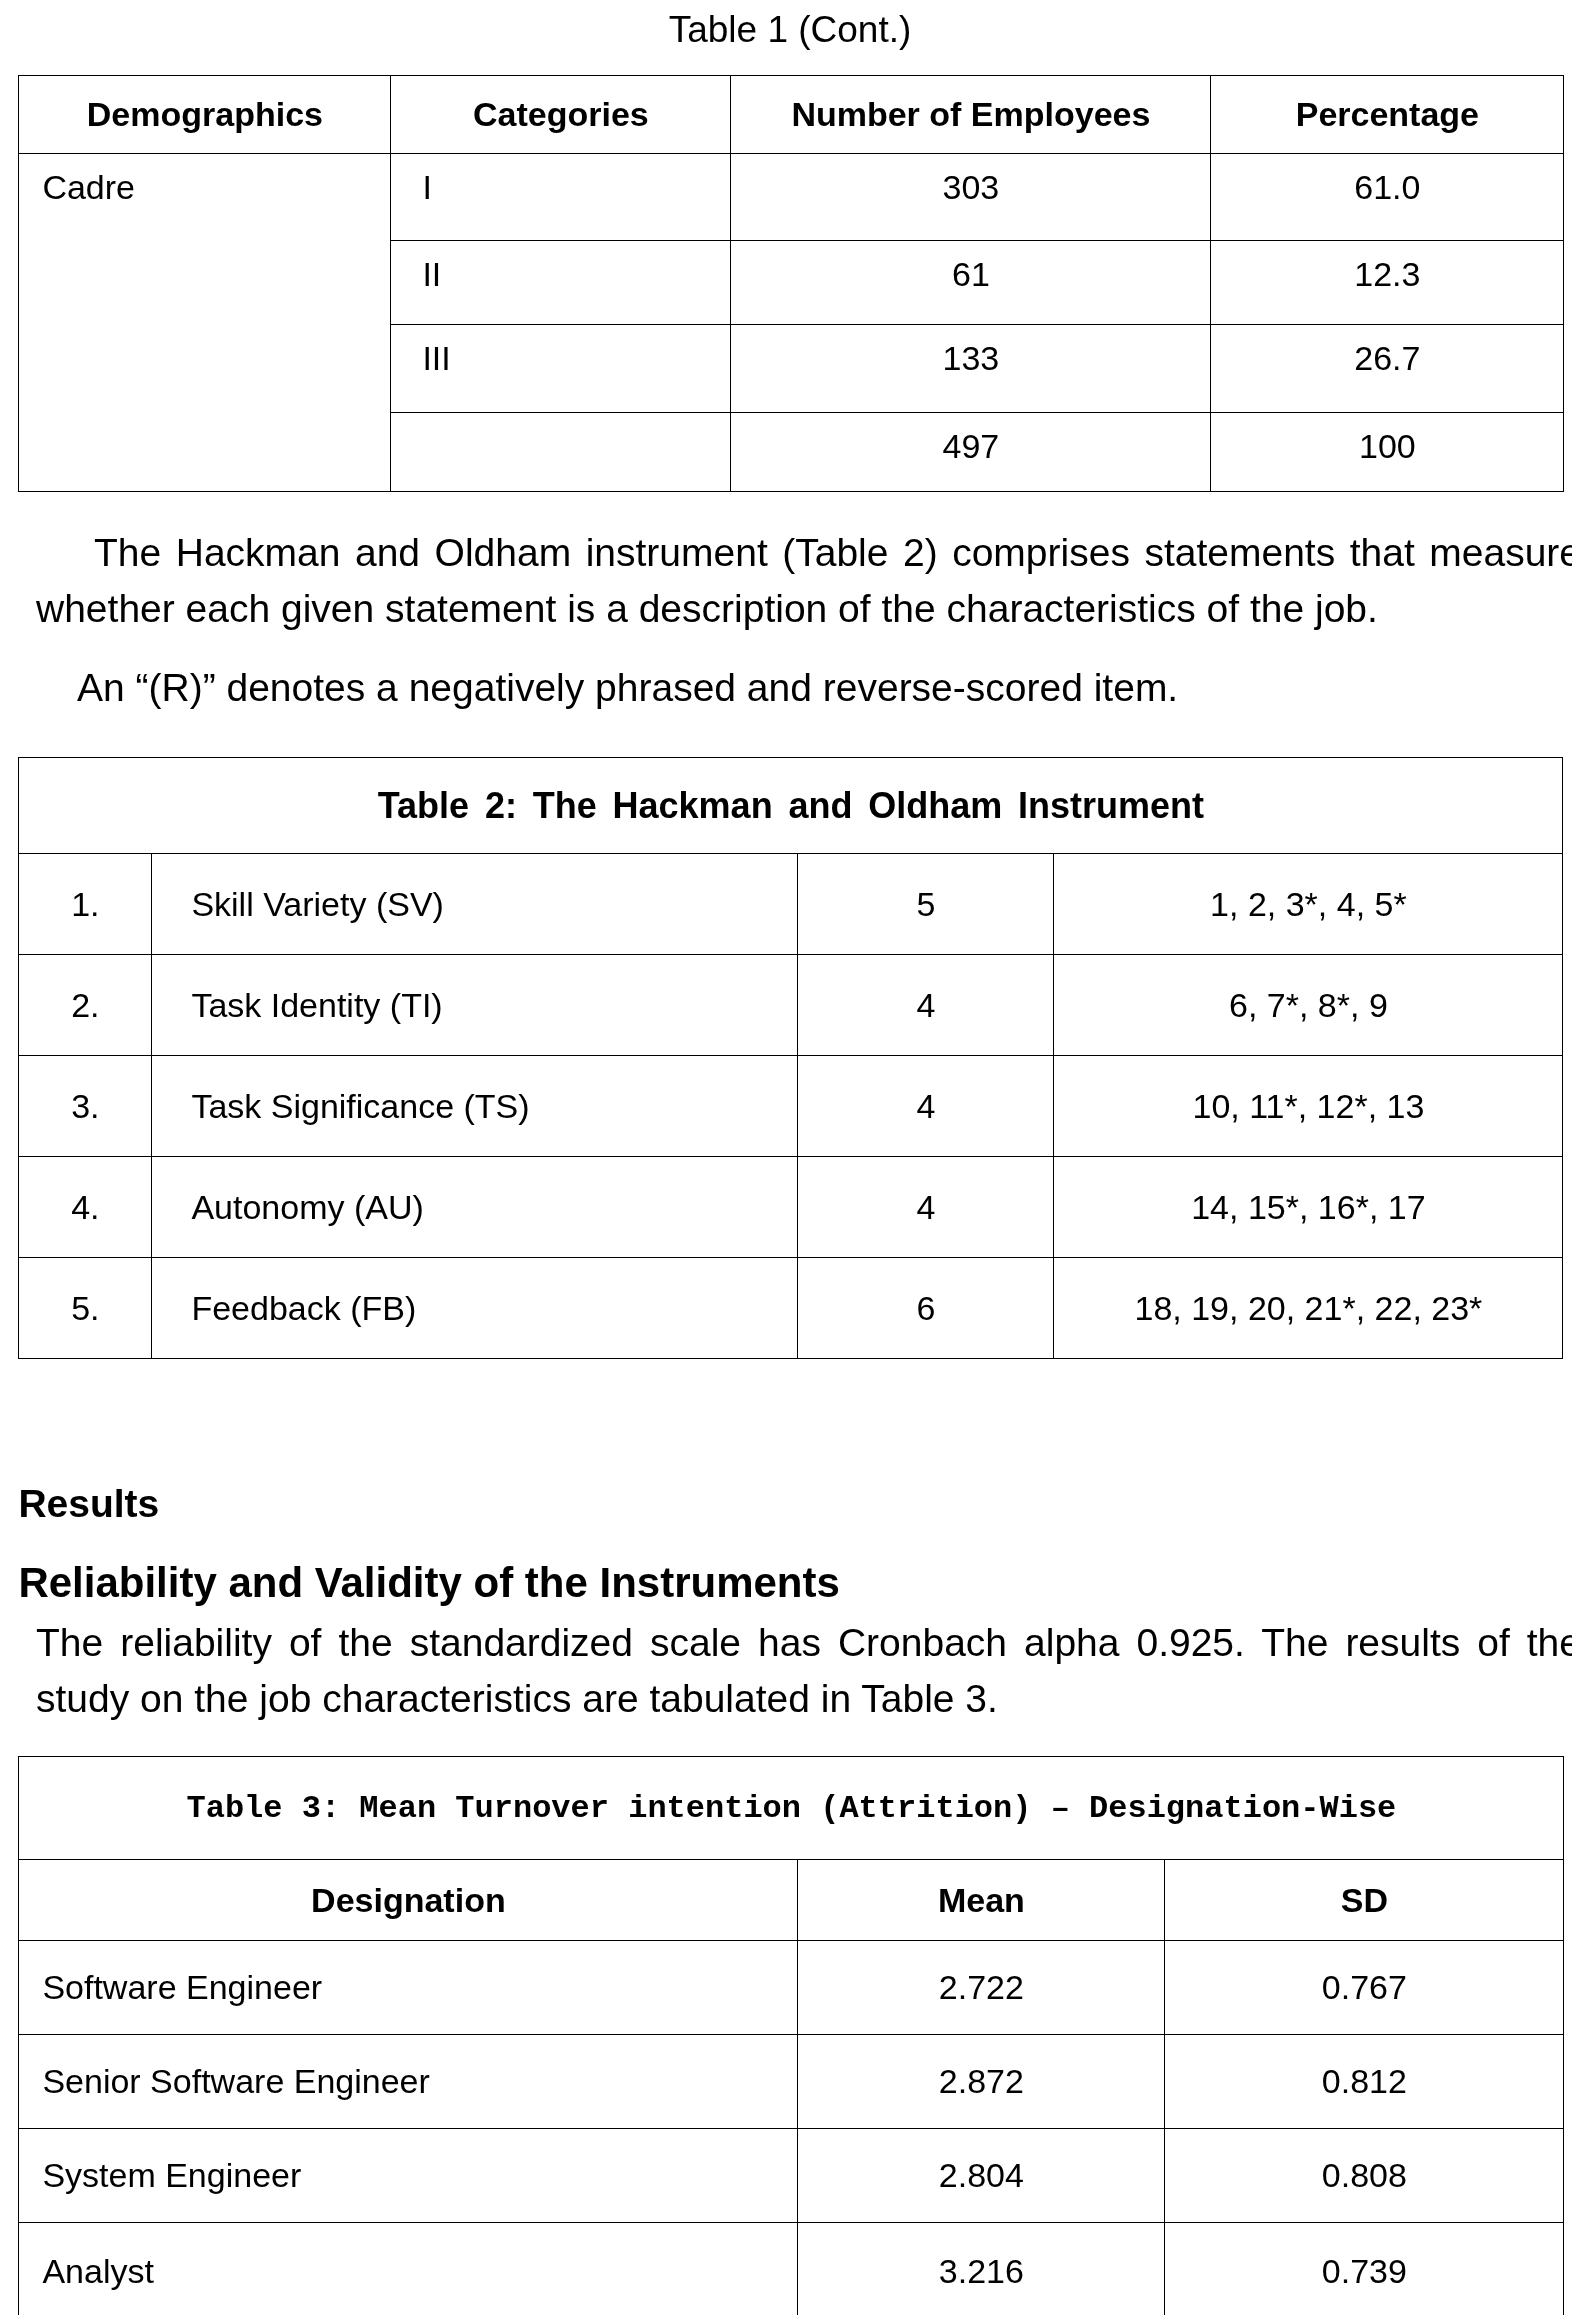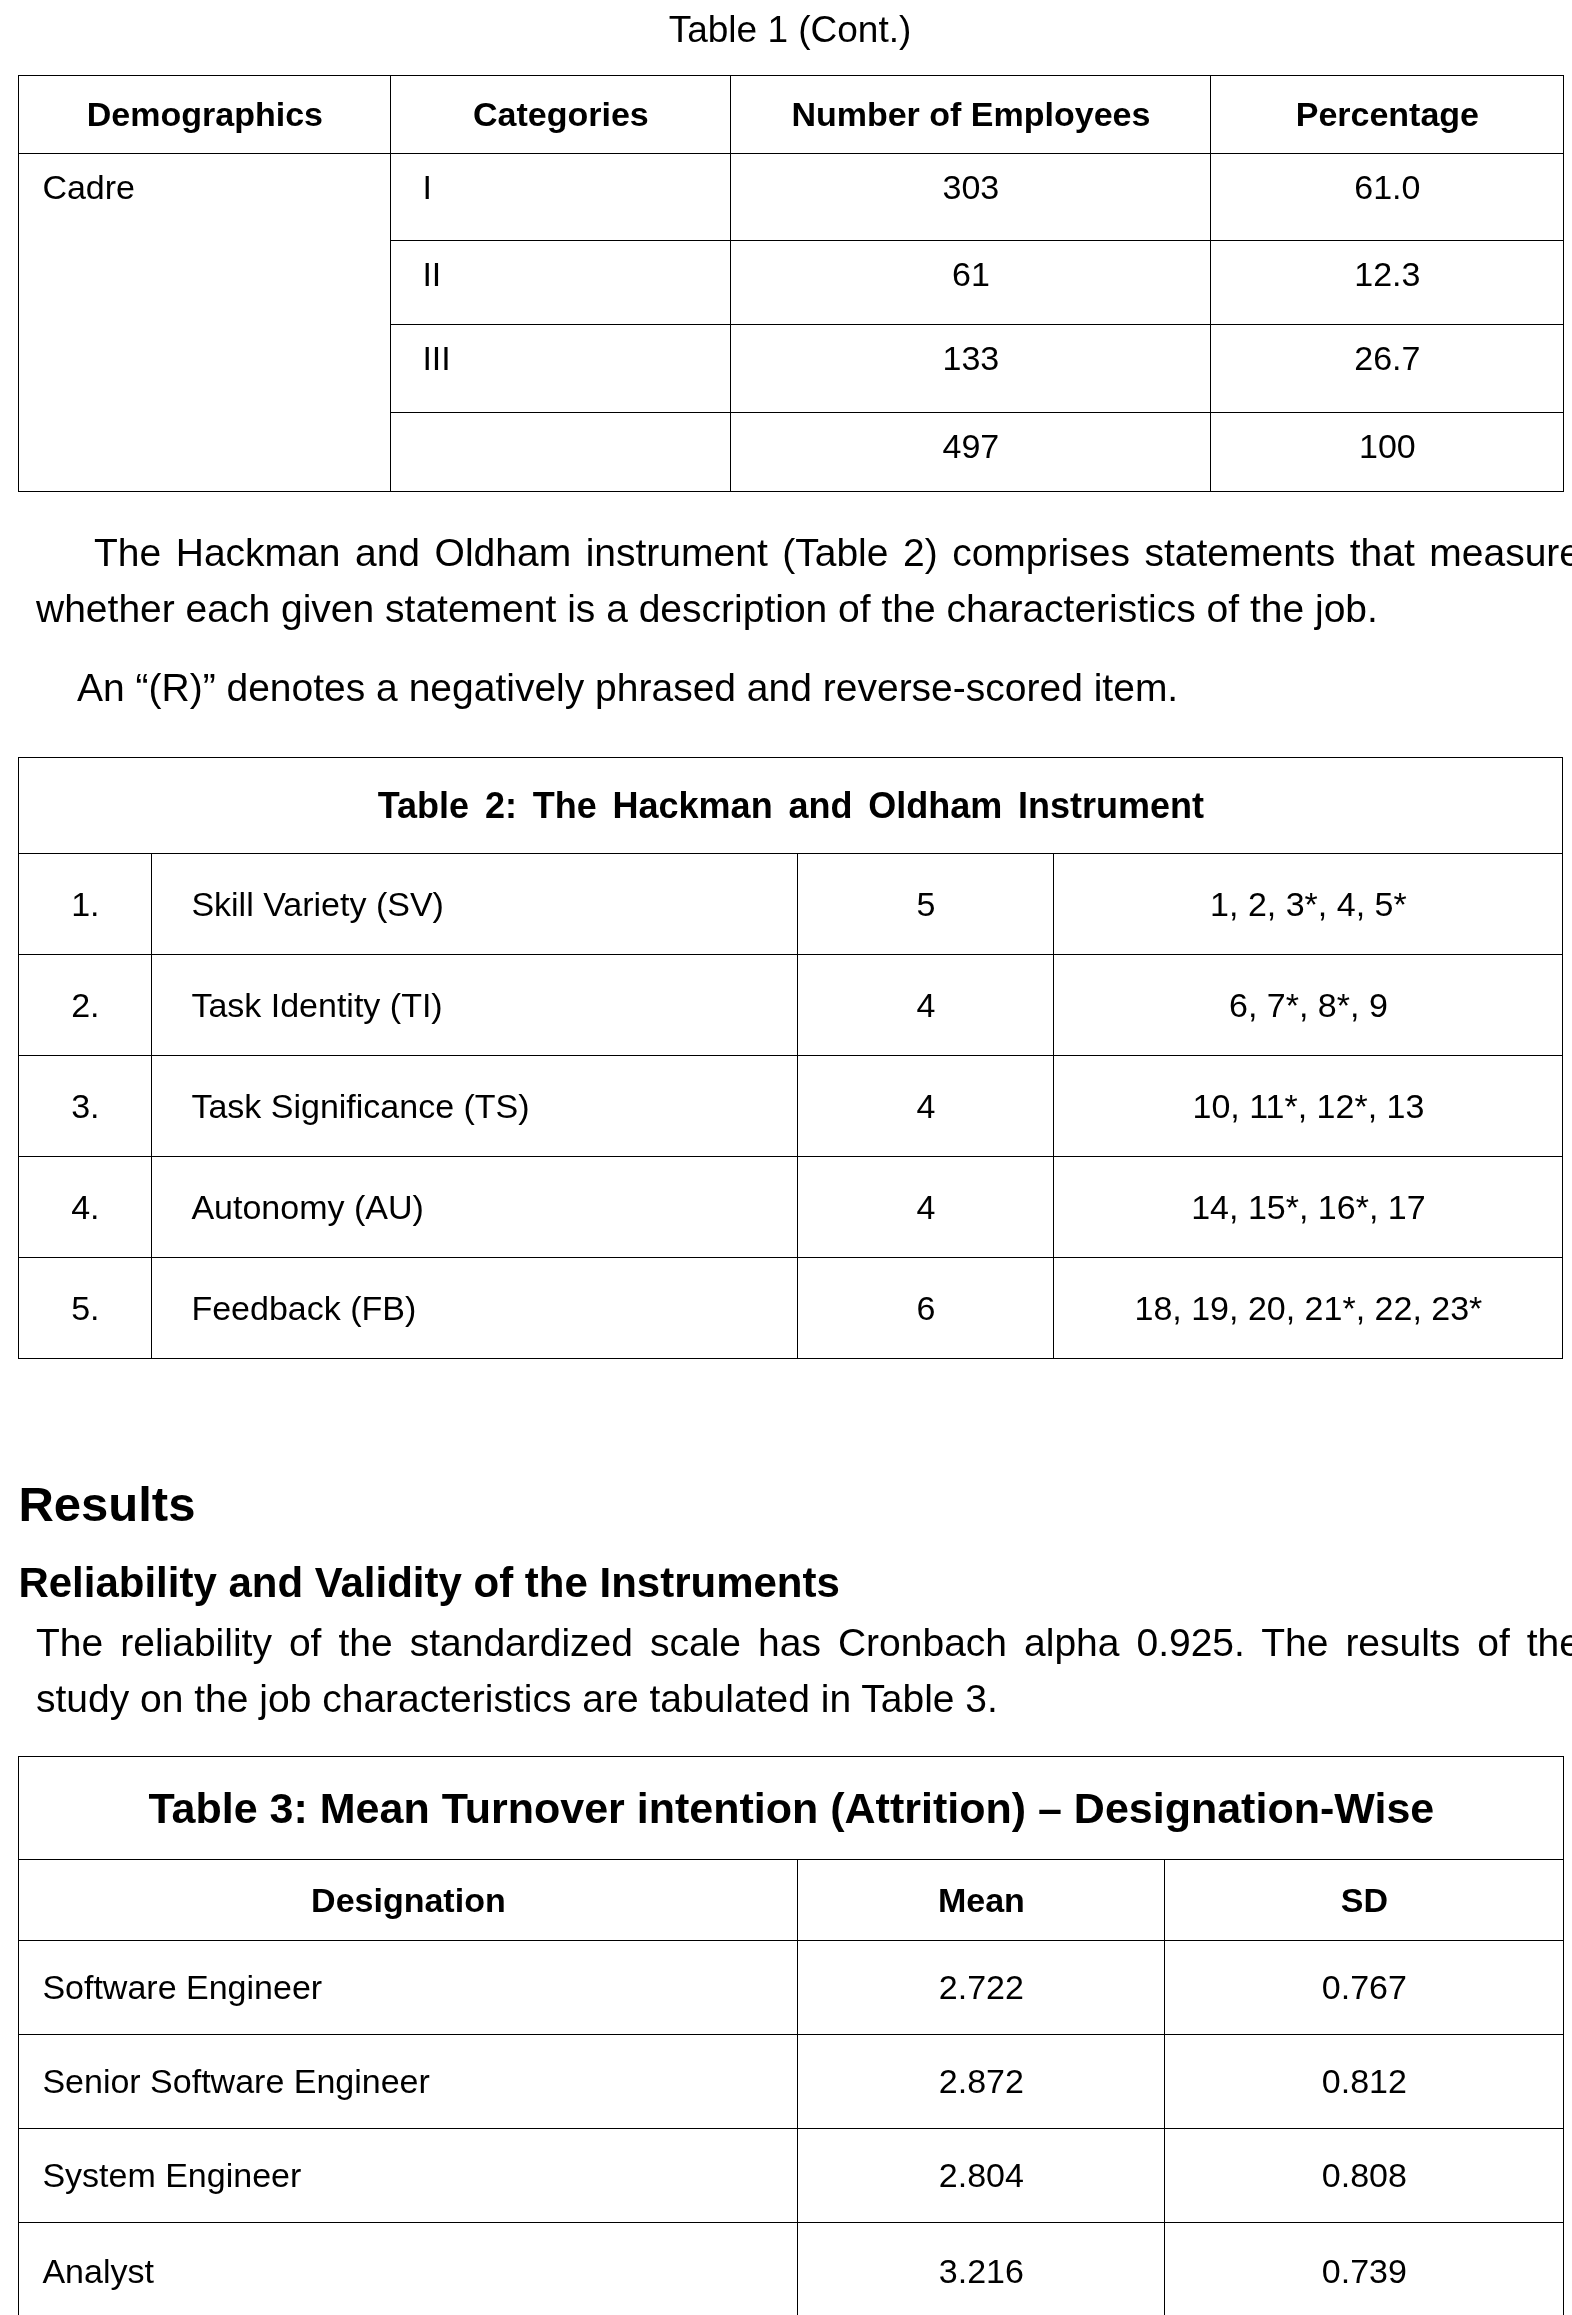--- a/index.html
+++ b/index.html
@@ -90,35 +90,35 @@
   #t2 col.c3 { width: 256px; }
   #t2 col.c4 { width: 509px; }
   #t2 tr.title { height: 96px; }
   #t2 tr.title th { font-size: 36px; word-spacing: 5.8px; }
   #t2 tr.h { height: 86px; }
   #t2 tr.r { height: 101px; }
   #t2 td.l { padding-left: 39px !important; }
 
   .h-results {
     left: 18.4px; top: 1475px;
-    font-size: 49px; font-weight: bold; line-height: 58px;
+    font-size: 39px; font-weight: bold; line-height: 58px;
   }
   .h-sub {
     left: 18.4px; top: 1558px;
     font-size: 42px; font-weight: bold; line-height: 50px;
   }
   .para2 { top: 1615px; }
 
   
   #t3 { top: 1756px; }
   #t3 col.c1 { width: 779px; }
   #t3 col.c2 { width: 367px; }
   #t3 col.c3 { width: 399px; }
   #t3 tr.title { height: 103px; }
-  #t3 tr.title th { font-size: 43px; }
+  #t3 tr.title th { font-size: 32px; font-family: Liberation Mono, monospace; }
   #t3 tr.h { height: 81px; }
   #t3 tr.r { height: 94px; }
   #t3 tr.r.last { height: 97px; }
 </style>
 </head>
 <body>
 
 <div class="abs table-caption-top">Table 1 (Cont.)</div>
 
 <table id="t1" class="grid">

